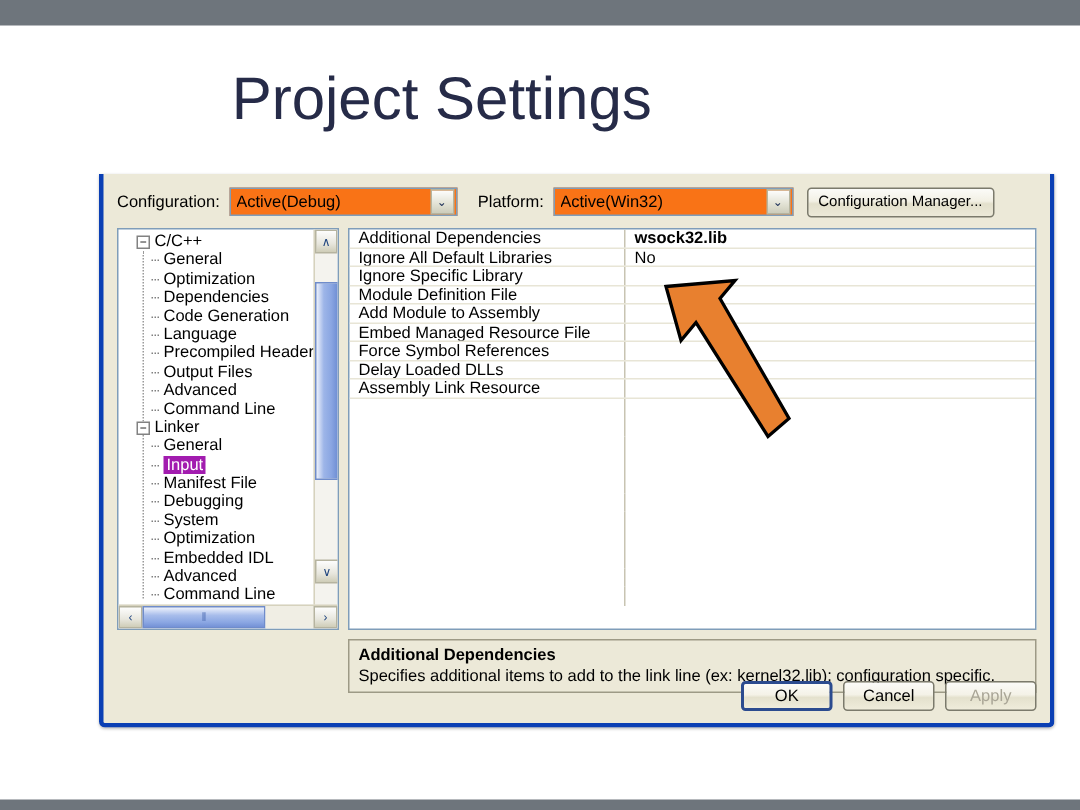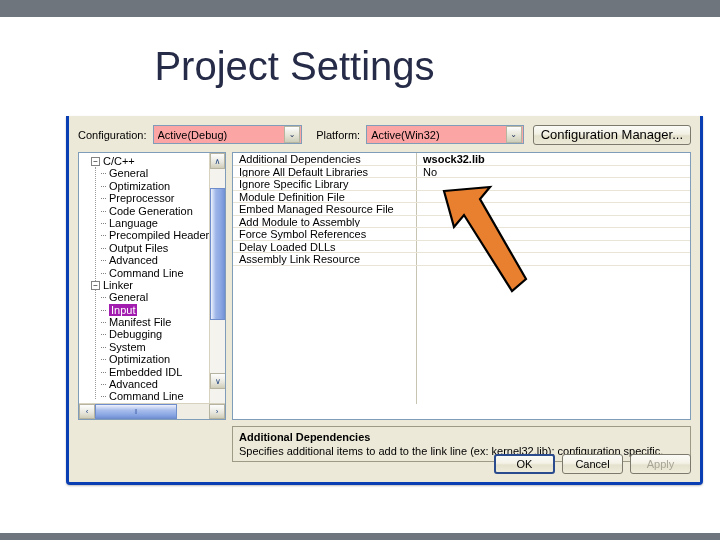--- a/index.html
+++ b/index.html
@@ -116,21 +116,21 @@
     align-items: center;
     height: 21px;
     margin-bottom: 7px;
   }
   .lbl {
     font-size: 11px;
     color: #000;
     white-space: nowrap;
   }
   .combo {
-    background: #fca5a5;
+    background: #f97316;
     border: 1px solid #7f9db9;
     height: 19px;
     display: flex;
     align-items: center;
     box-sizing: border-box;
     font-size: 11px;
     padding-left: 4px;
     position: relative;
   }
   .combo .txt { flex: 1; white-space: nowrap; overflow: hidden; }
@@ -146,21 +146,21 @@
     justify-content: center;
     font-size: 8px;
     color: #22355c;
   }
   #cfg-combo { width: 152px; margin-left: 6px; }
   #plat-combo { width: 160px; margin-left: 6px; }
   .cfgmgr-btn {
     margin-left: 9px;
     height: 20px;
     padding: 0 7px;
-    font-size: 13px;
+    font-size: 10px;
     background: linear-gradient(to bottom, #fbfbf8 0%, #f2f0e4 45%, #e3e0cc 55%, #ece9d8 100%);
     border: 1px solid #7b7a6c;
     border-radius: 3px;
     display: flex;
     align-items: center;
     white-space: nowrap;
     box-sizing: border-box;
   }
 
   
@@ -414,21 +414,21 @@
               <span class="expander">−</span>
               <span class="selbox">C/C++</span>
             </div>
             <div class="tnode child">
               <span class="selbox">General</span>
             </div>
             <div class="tnode child">
               <span class="selbox">Optimization</span>
             </div>
             <div class="tnode child">
-              <span class="selbox">Preprocessor</span>
+              <span class="selbox">Dependencies</span>
             </div>
             <div class="tnode child">
               <span class="selbox">Code Generation</span>
             </div>
             <div class="tnode child">
               <span class="selbox">Language</span>
             </div>
             <div class="tnode child">
               <span class="selbox">Precompiled Headers</span>
             </div>
@@ -500,25 +500,25 @@
             </div>
             <div class="prow">
               <div class="pname">Ignore Specific Library</div>
               <div class="pval"></div>
             </div>
             <div class="prow">
               <div class="pname">Module Definition File</div>
               <div class="pval"></div>
             </div>
             <div class="prow">
+              <div class="pname">Add Module to Assembly</div>
+              <div class="pval"></div>
+            </div>
+            <div class="prow">
               <div class="pname">Embed Managed Resource File</div>
-              <div class="pval"></div>
-            </div>
-            <div class="prow">
-              <div class="pname">Add Module to Assembly</div>
               <div class="pval"></div>
             </div>
             <div class="prow">
               <div class="pname">Force Symbol References</div>
               <div class="pval"></div>
             </div>
             <div class="prow">
               <div class="pname">Delay Loaded DLLs</div>
               <div class="pval"></div>
             </div>

